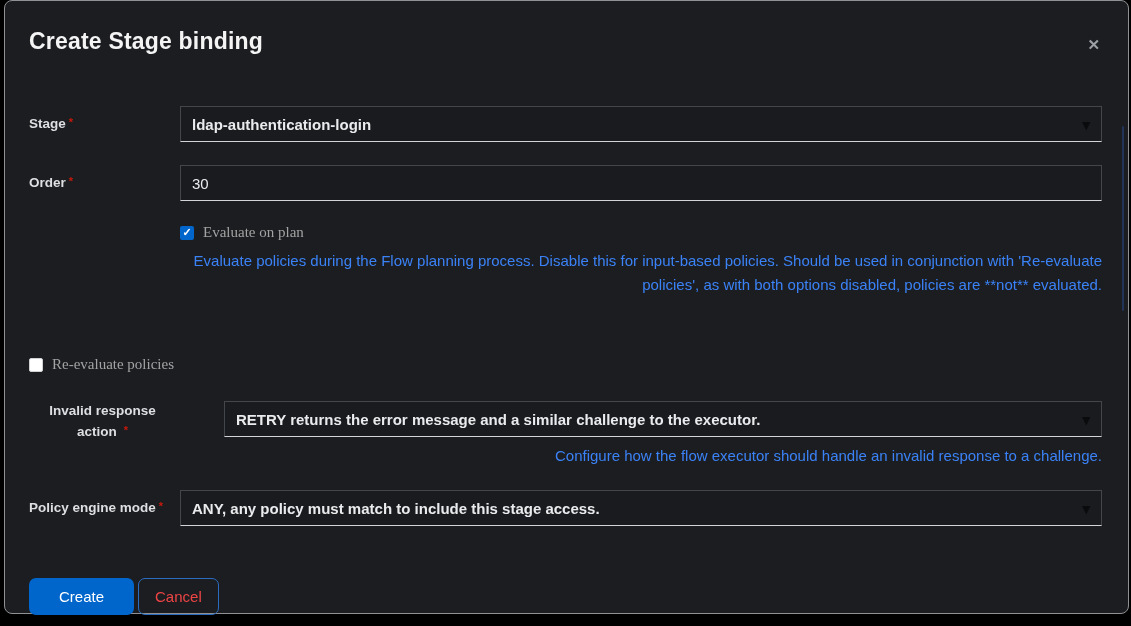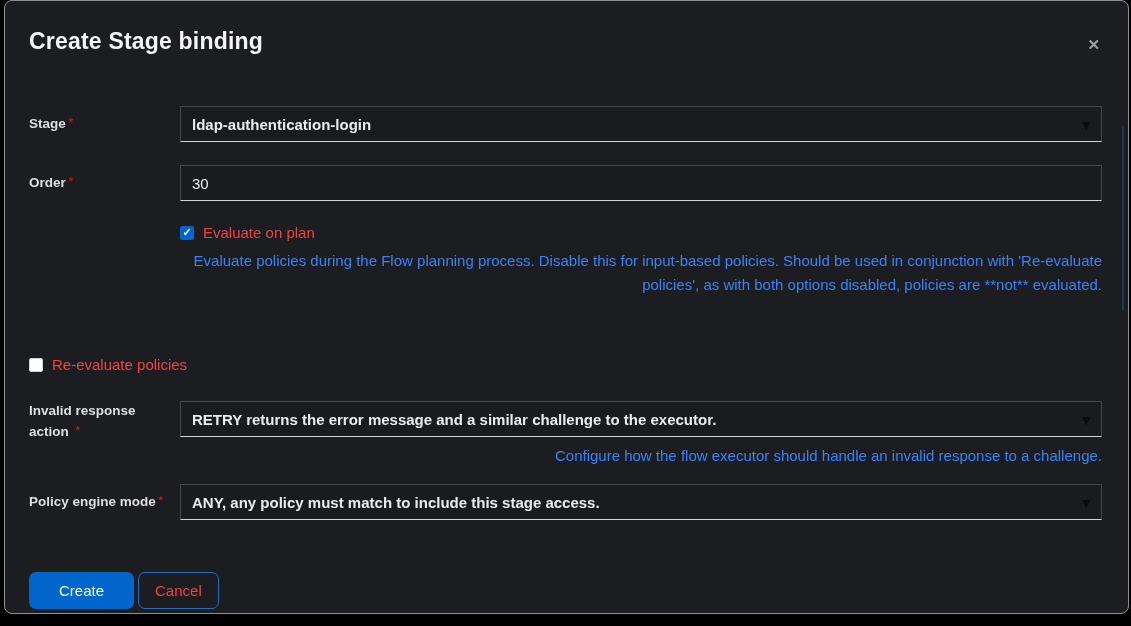--- a/index.html
+++ b/index.html
@@ -46,20 +46,21 @@
   }
   .form-area { padding: 0 26px 0 24px; margin-top: 50px; }
   .form-row { display: flex; align-items: flex-start; margin-bottom: 23px; }
   .label-col {
     width: 151px;
     flex: none;
     display: flex;
     align-items: center;
     min-height: 36px;
     padding-right: 4px;
+    text-align: center;
   }
   .field-label {
     font-size: 13.5px;
     font-weight: bold;
     color: #dedfe1;
     line-height: 1.55;
   }
   .req {
     color: #c9190b;
     font-size: 11px;
@@ -118,30 +119,30 @@
     cursor: pointer;
   }
   .checkbox.checked { background: #0066cc; }
   .checkbox.unchecked { background: #ffffff; border: 1px solid #cfd1d3; }
   .check-glyph {
     color: #fff;
     font-size: 11px;
     font-weight: bold;
     line-height: 1;
   }
-  .checkbox-label { font-size: 15px; color: #ef4444; cursor: pointer; }
+  .checkbox-label { font-size: 15px; color: #a3a3a3; cursor: pointer; font-family: Liberation Serif, serif; }
   .help-text {
     margin-top: 8px;
     font-size: 15px;
     line-height: 1.58;
     color: #3b82f6;
     text-align: right;
   }
   .help-text.under-select { margin-top: 7px; }
-  .row-invalid { margin-bottom: 16px; }
+  .row-invalid { margin-bottom: 22px; gap: 44px; }
   .dialog-footer {
     display: flex;
     gap: 4px;
     padding: 0 24px;
     margin-top: 52px;
   }
   .btn {
     height: 37px;
     border-radius: 7px;
     font-size: 15px;

